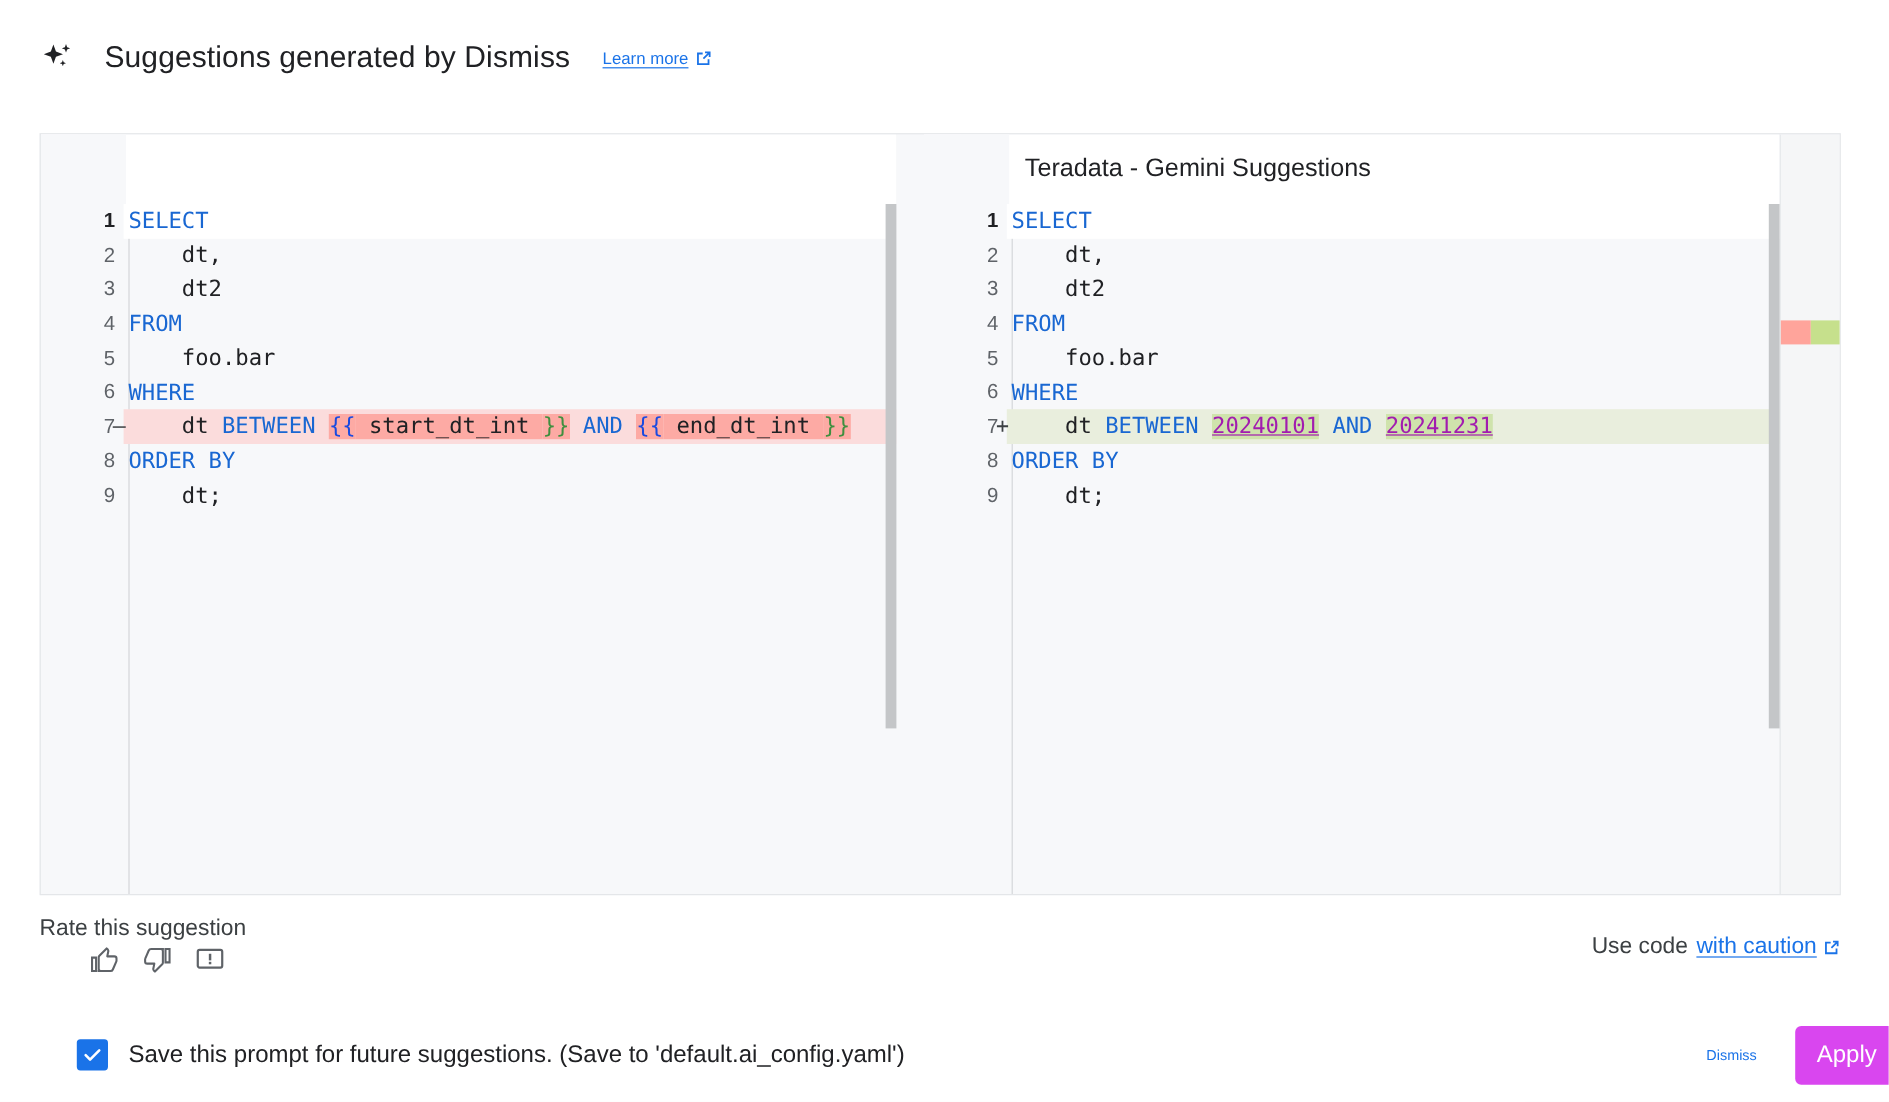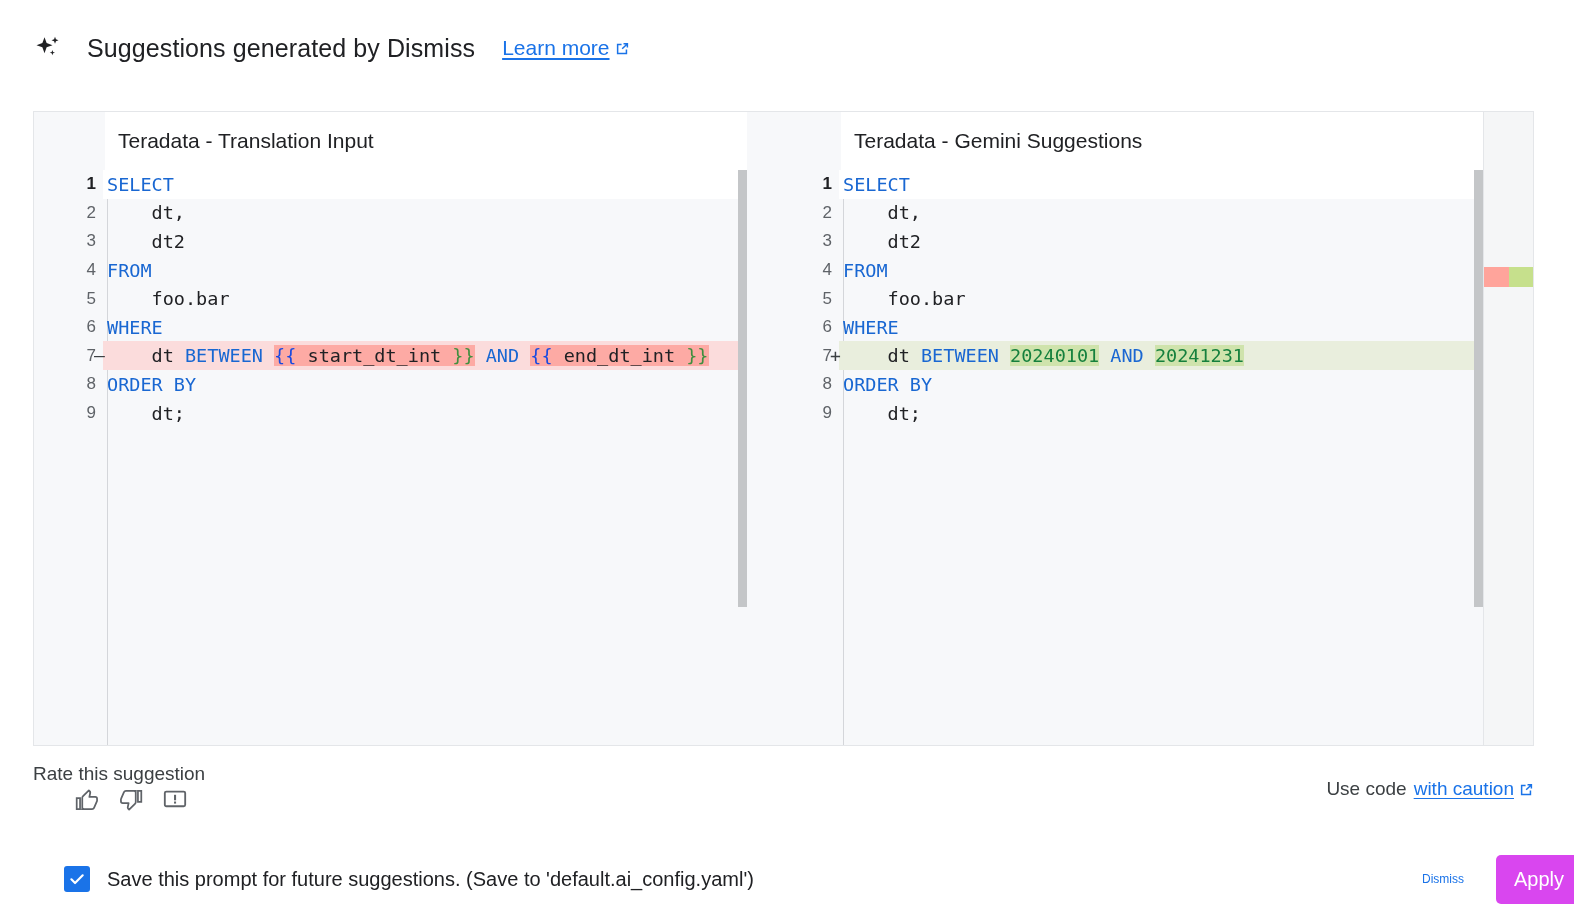--- a/index.html
+++ b/index.html
@@ -18,21 +18,21 @@
     display: flex; align-items: center; gap: 0;
     height: 44px;
   }
   .sparkle-icon { width: 30px; height: 30px; display:block; flex: 0 0 auto; }
   .header-title {
     font-size: 25px; color: #202124; margin-left: 24px;
     letter-spacing: 0.1px; white-space: nowrap;
   }
   .learn-more {
     margin-left: 27px; display: inline-flex; align-items: center; gap: 5px;
-    color: #1a73e8; font-size: 21px; text-decoration: none; white-space: nowrap;
+    color: #1a73e8; font-size: 14px; text-decoration: none; white-space: nowrap;
     cursor: pointer;
   }
   .learn-more .lm-text { text-decoration: underline; text-underline-offset: 3px; }
   .ext-icon { width: 15px; height: 15px; display:block; }
 
   
   .diff-wrap {
     position: absolute; left: 33px; top: 111px;
     width: 1501px; height: 635px;
     border: 1px solid #e4e6e9;
@@ -110,21 +110,21 @@
 
   
   .iguide {
     position: absolute; left: 73px; top: 0; bottom: 0; width: 1px;
     background: #d4d6da; z-index: 1;
   }
 
   
   .kw   { color: #1967d2; }
   .id   { color: #202124; }
-  .num  { color: #15803d; }
+  .num  { color: #a21caf; text-decoration: underline; }
   .brace-b { color: #1a4ae0; }
   .brace-g { color: #3f8f3f; }
   .hl-del { background: #fdaaa4; }
   .hl-ins { background: #cfe3ac; }
 
   
   .vthumb {
     position: absolute; top: 0; width: 22px; height: 437px;
     background: #c4c6c8; z-index: 6;
   }
@@ -210,21 +210,20 @@
       </span>
     </a>
   </div>
 
   <div class="diff-wrap">
 
     <div class="editor left">
       <div class="ed-decor"></div>
       <div class="ed-title">
         <span class="ed-title-lmargin"></span>
-        <span>Teradata - Translation Input</span>
       </div>
       <div class="ed-body">
         <div class="iguide"></div>
         <div id="left-lines">
             <div class="code-line curline"><span class="ln cur">1</span><span class="code-text"><span class="kw">SELECT</span></span></div>
             <div class="code-line"><span class="ln">2</span><span class="code-text"><span class="id">    dt,</span></span></div>
             <div class="code-line"><span class="ln">3</span><span class="code-text"><span class="id">    dt2</span></span></div>
             <div class="code-line"><span class="ln">4</span><span class="code-text"><span class="kw">FROM</span></span></div>
             <div class="code-line"><span class="ln">5</span><span class="code-text"><span class="id">    foo.bar</span></span></div>
             <div class="code-line"><span class="ln">6</span><span class="code-text"><span class="kw">WHERE</span></span></div>

